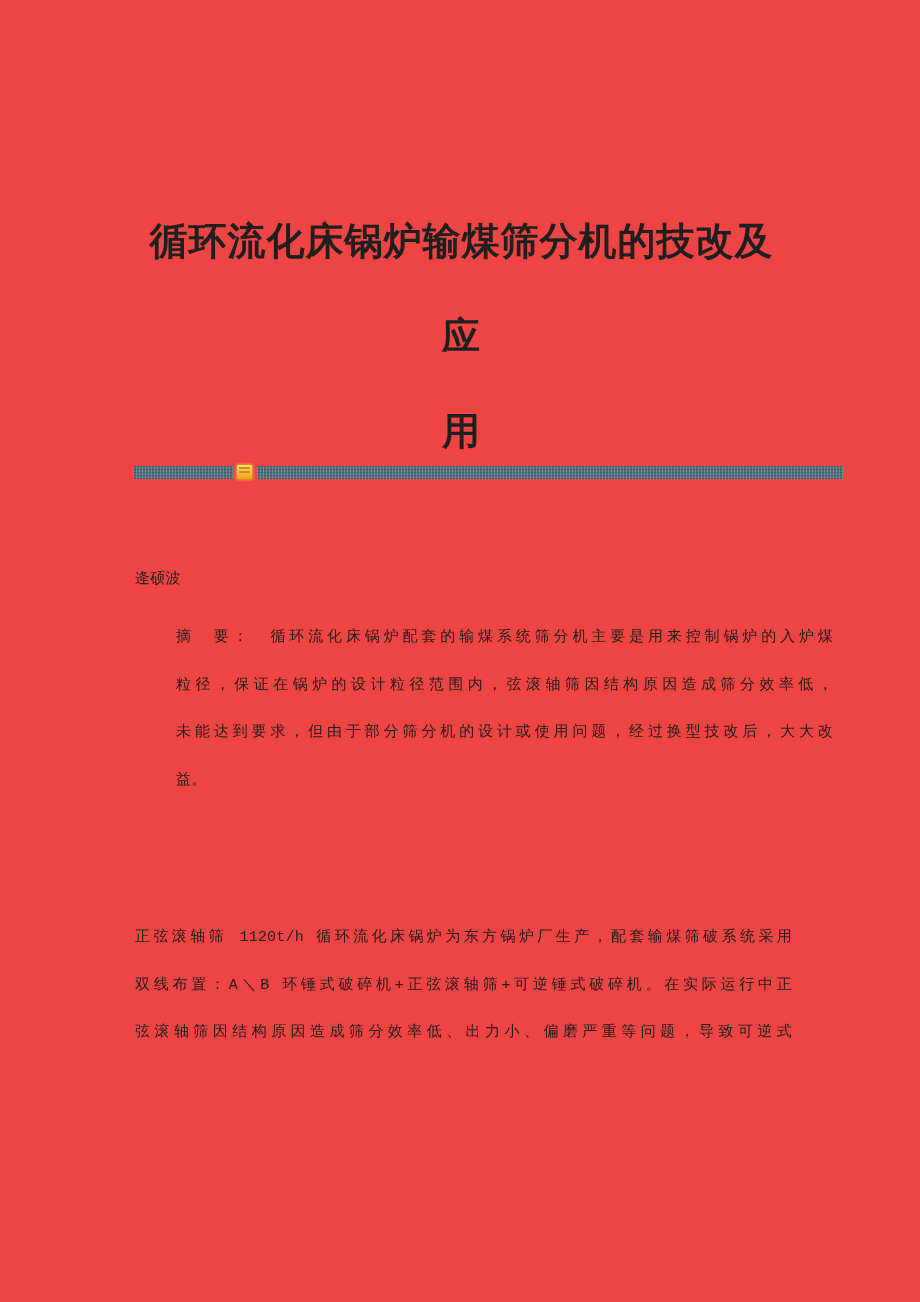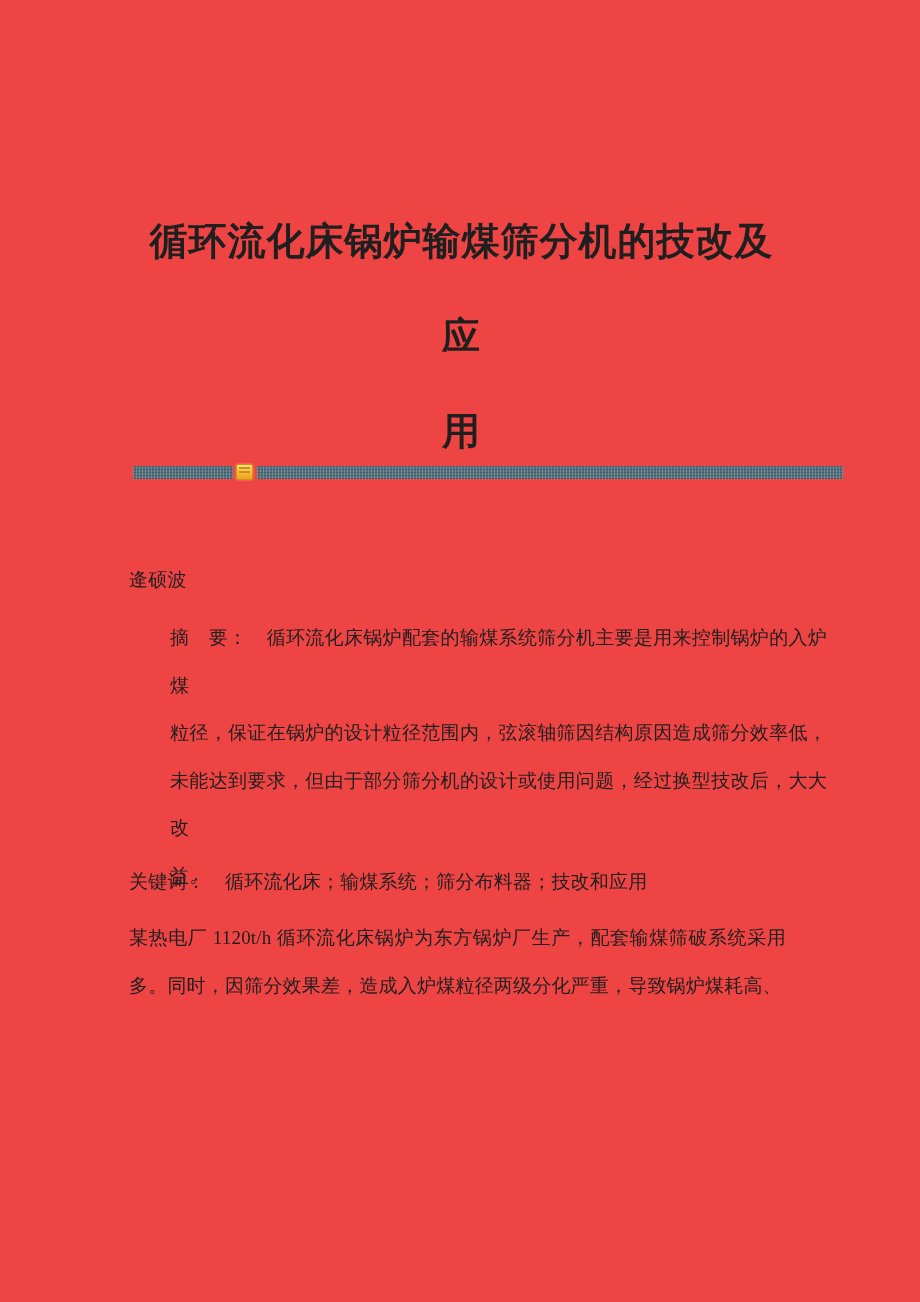--- a/index.html
+++ b/index.html
@@ -68,25 +68,26 @@
   .envelope .env-line {
     height: 2px;
     margin: 2px 2px 0 2px;
     background: #c9821a;
     opacity: 0.85;
   }
 
   
   .text-block {
     position: absolute;
-    left: 129px;
+    left: 135px;
     width: 657px;
-    font-size: 19px;
+    font-size: 15px;
     line-height: 47.5px;
     letter-spacing: 0.2px;
+    font-family: Liberation Mono, monospace;
   }
   .author-block   { top: 556px; }
   .abstract-block { top: 614px; margin-left: 41px; }
   .keywords-block { top: 858px; }
   .body-block     { top: 914px; }
 
   .jline {
     text-align: justify;
     text-align-last: justify;
   }
@@ -118,22 +119,20 @@
     <div class="lline">逄硕波</div>
   </div>
 
   <div class="text-block abstract-block">
     <div class="jline">摘　要：　循环流化床锅炉配套的输煤系统筛分机主要是用来控制锅炉的入炉煤</div>
     <div class="jline">粒径，保证在锅炉的设计粒径范围内，弦滚轴筛因结构原因造成筛分效率低，</div>
     <div class="jline">未能达到要求，但由于部分筛分机的设计或使用问题，经过换型技改后，大大改</div>
     <div class="lline">益。</div>
   </div>
 
-  <div class="text-block keywords-block">
-    <div class="lline">关键词：　循环流化床；输煤系统；筛分布料器；技改和应用</div>
-  </div>
 
   <div class="text-block body-block">
-    <div class="jline">某热电厂 1120t/h 循环流化床锅炉为东方锅炉厂生产，配套输煤筛破系统采用</div>
-    <div class="lline">多。同时，因筛分效果差，造成入炉煤粒径两级分化严重，导致锅炉煤耗高、</div>
+    <div class="jline">正弦滚轴筛 1120t/h 循环流化床锅炉为东方锅炉厂生产，配套输煤筛破系统采用</div>
+    <div class="jline">双线布置：A＼B 环锤式破碎机+正弦滚轴筛+可逆锤式破碎机。在实际运行中正</div>
+    <div class="jline">弦滚轴筛因结构原因造成筛分效率低、出力小、偏磨严重等问题，导致可逆式</div>
   </div>
 
 </div>
 
 </body></html>

